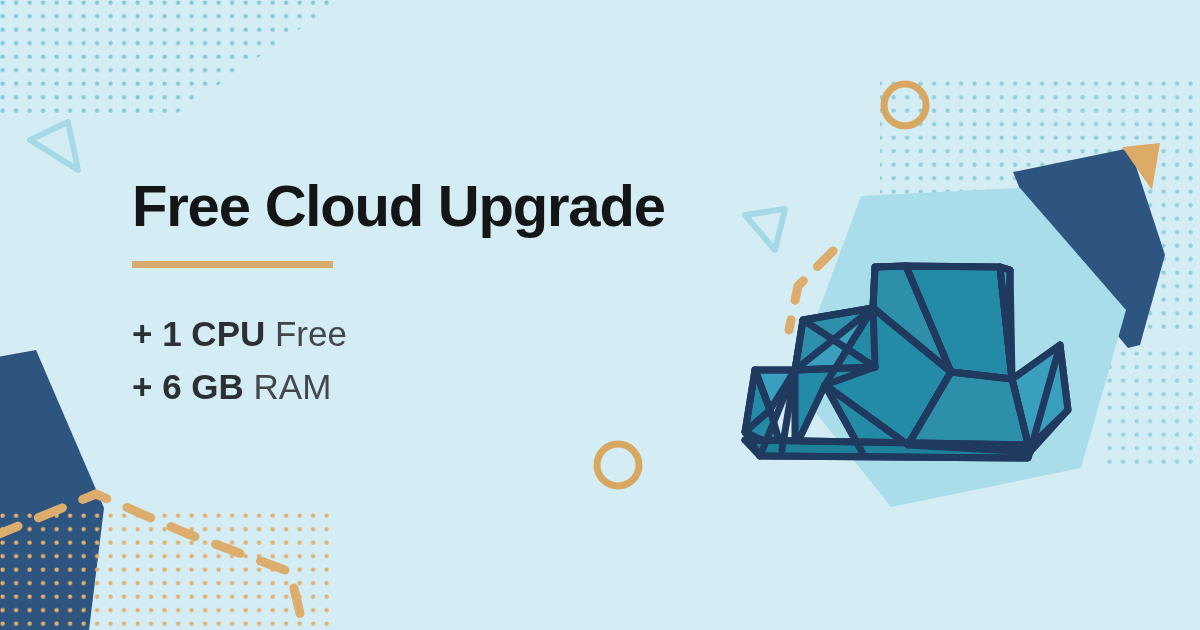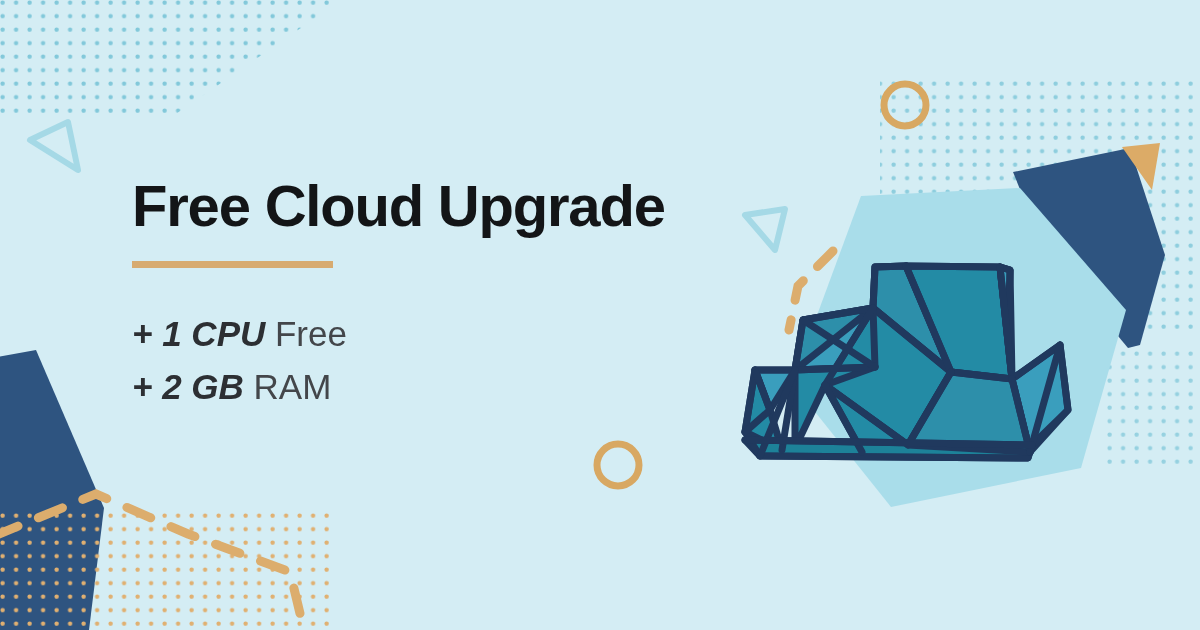--- a/index.html
+++ b/index.html
@@ -52,21 +52,20 @@
   .spec-line {
     font-family: "Liberation Sans", sans-serif;
     font-size: 35px;
     line-height: 1.52;
     color: #3a3d41;
     white-space: nowrap;
   }
   .spec-strong {
     font-weight: bold;
     color: #2c2f33;
-    font-style: italic;
   }
   .spec-rest {
     font-weight: normal;
     color: #43464a;
   }
 </style>
 </head>
 <body>
 
 <div id="banner">
@@ -190,18 +189,18 @@
   <div id="content">
     <h1 id="headline">Free Cloud Upgrade</h1>
 
     <div id="rule"></div>
 
     <div id="specs">
       <div class="spec-line">
         <span class="spec-strong">+ 1 CPU</span><span class="spec-rest"> Free</span>
       </div>
       <div class="spec-line">
-        <span class="spec-strong">+ 2 GB</span><span class="spec-rest"> RAM</span>
+        <span class="spec-strong">+ 6 GB</span><span class="spec-rest"> RAM</span>
       </div>
     </div>
   </div>
 
 </div>
 
 </body></html>

